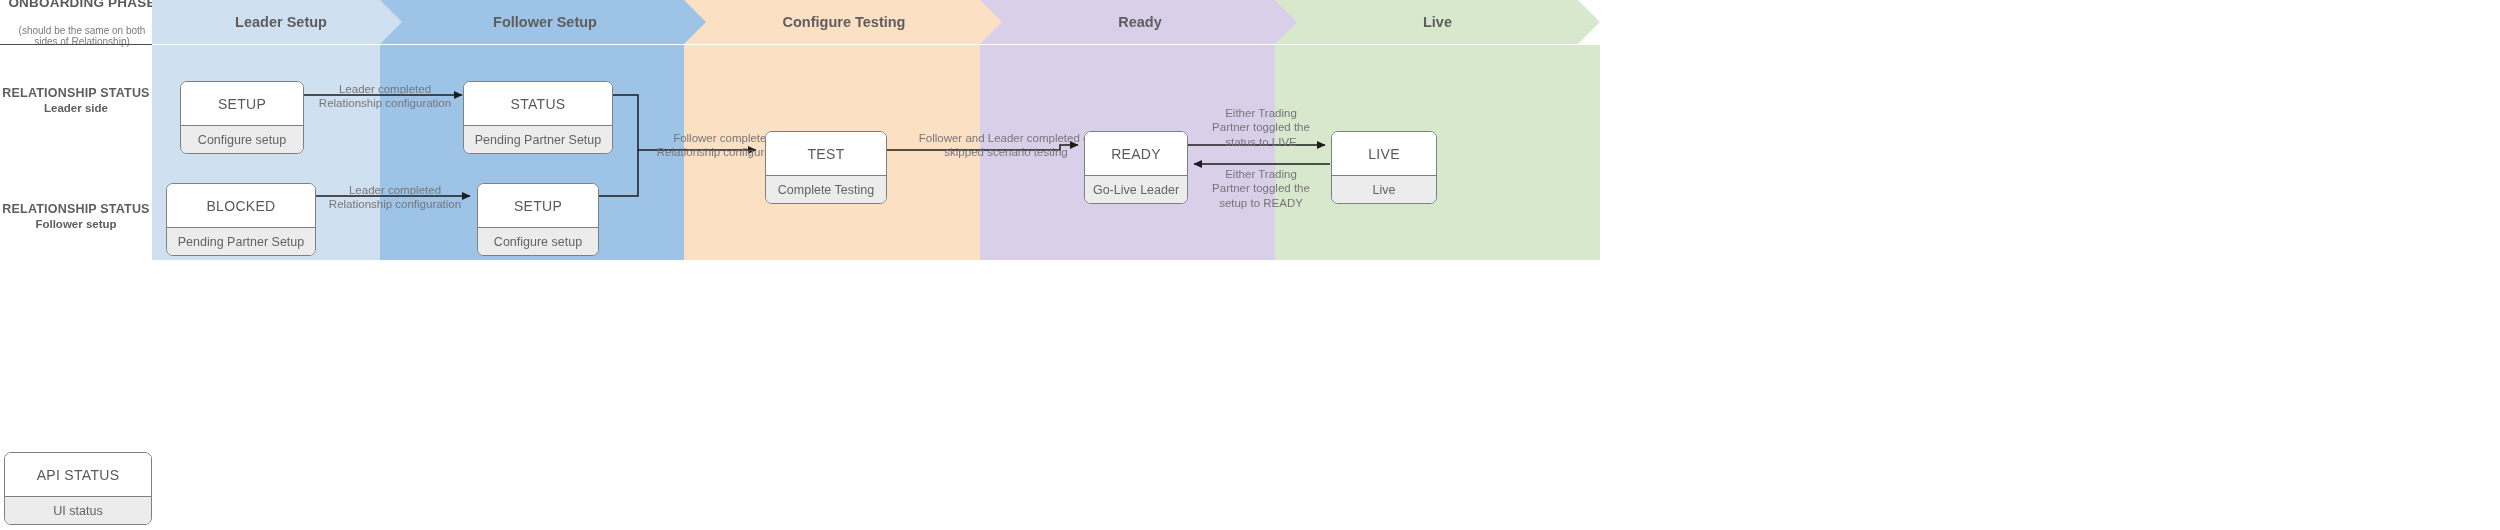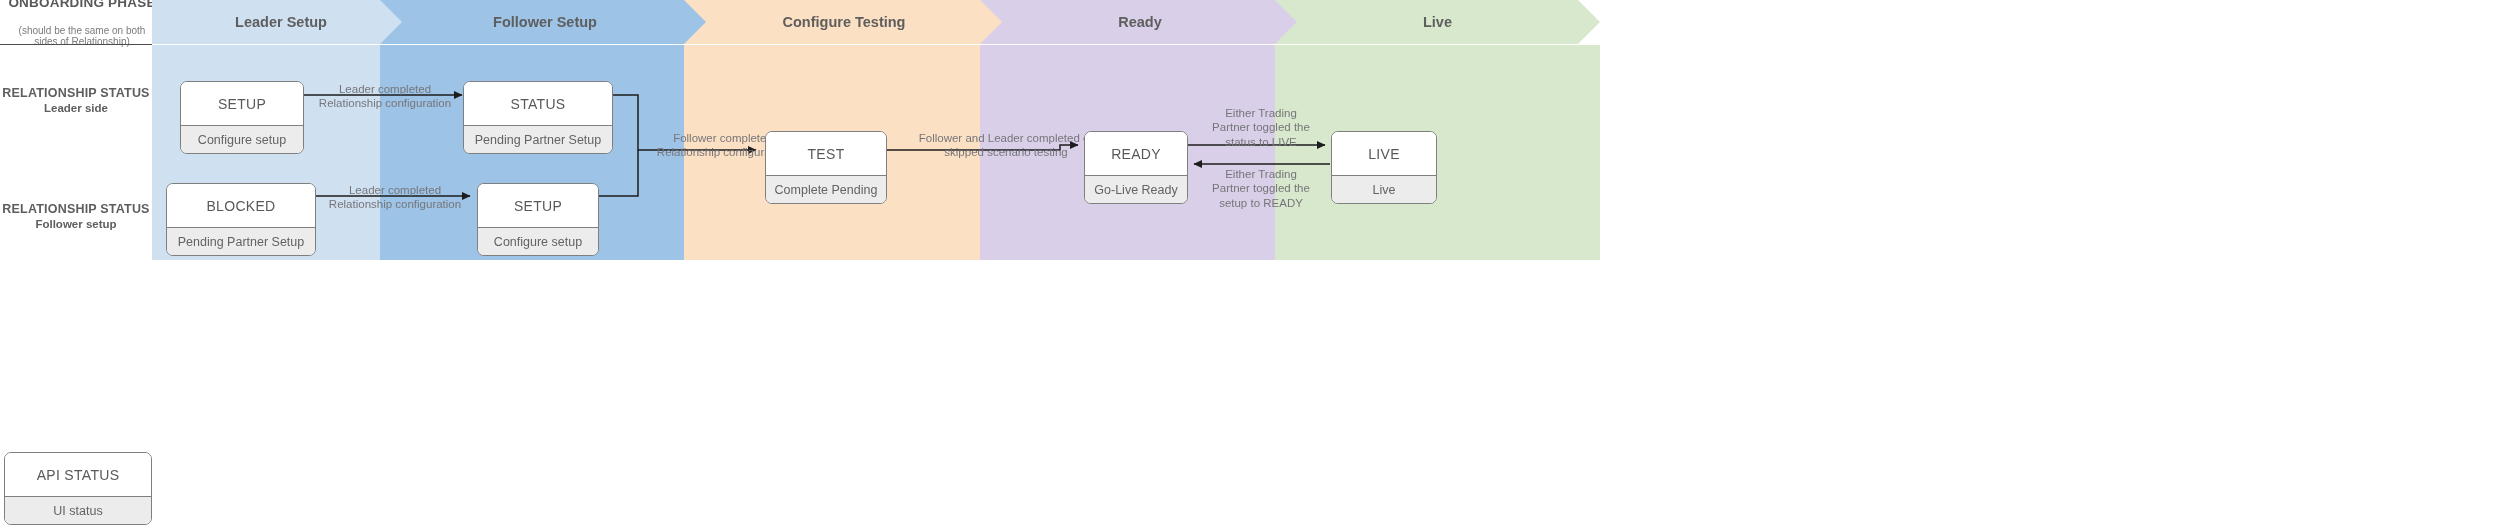--- a/index.html
+++ b/index.html
@@ -149,26 +149,26 @@
     <div class="b">Pending Partner Setup</div>
   </div>
 
   <div class="node" style="left:477px;top:183px;width:122px;">
     <div class="t">SETUP</div>
     <div class="b">Configure setup</div>
   </div>
 
   <div class="node" style="left:765px;top:131px;width:122px;">
     <div class="t">TEST</div>
-    <div class="b">Complete Pending</div>
+    <div class="b">Complete Testing</div>
   </div>
 
   <div class="node" style="left:1084px;top:131px;width:104px;">
     <div class="t">READY</div>
-    <div class="b">Go-Live Ready</div>
+    <div class="b">Go-Live Leader</div>
   </div>
 
   <div class="node" style="left:1331px;top:131px;width:106px;">
     <div class="t">LIVE</div>
     <div class="b">Live</div>
   </div>
 
   <div class="node legend">
     <div class="t">API STATUS</div>
     <div class="b">UI status</div>

